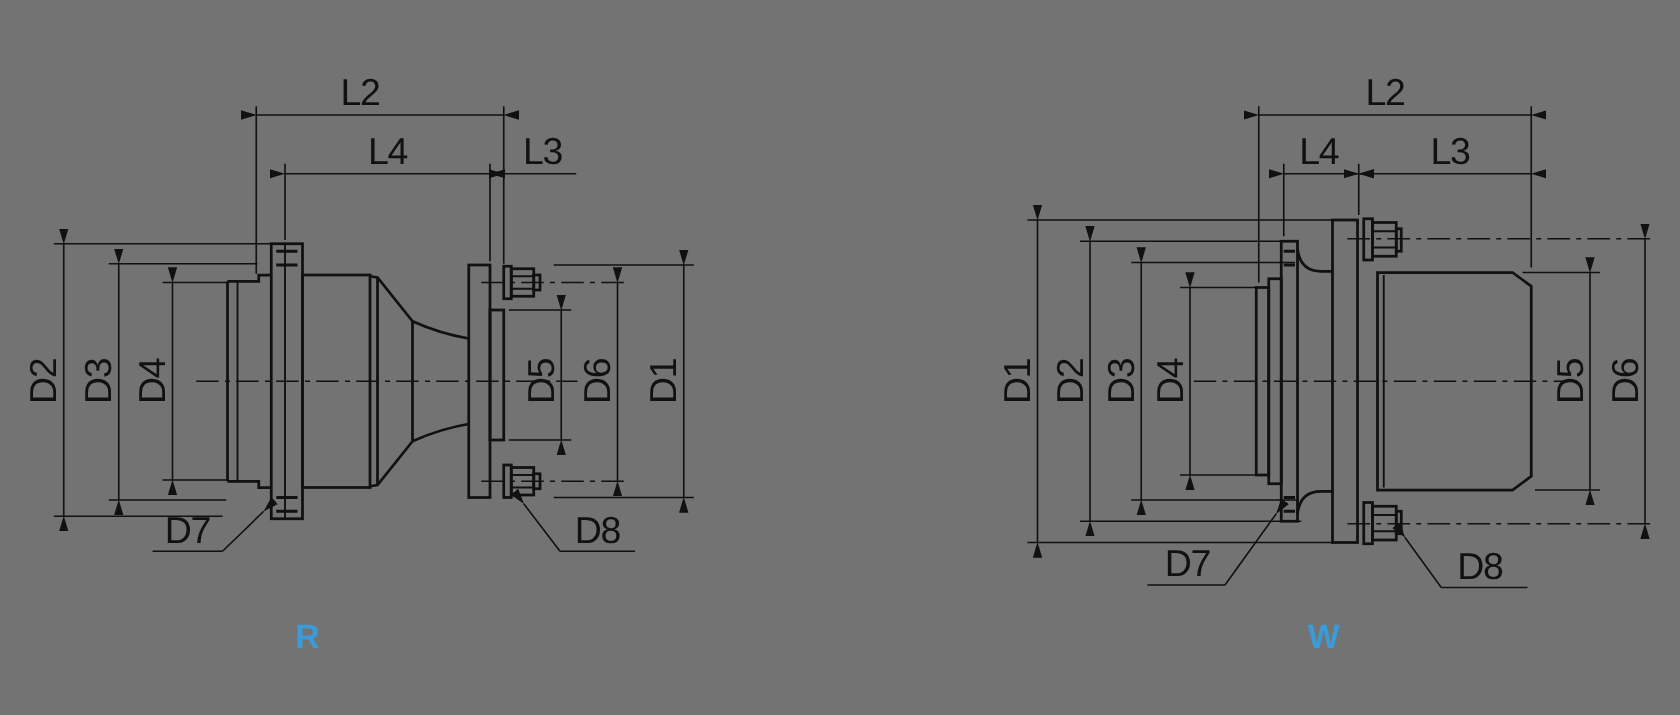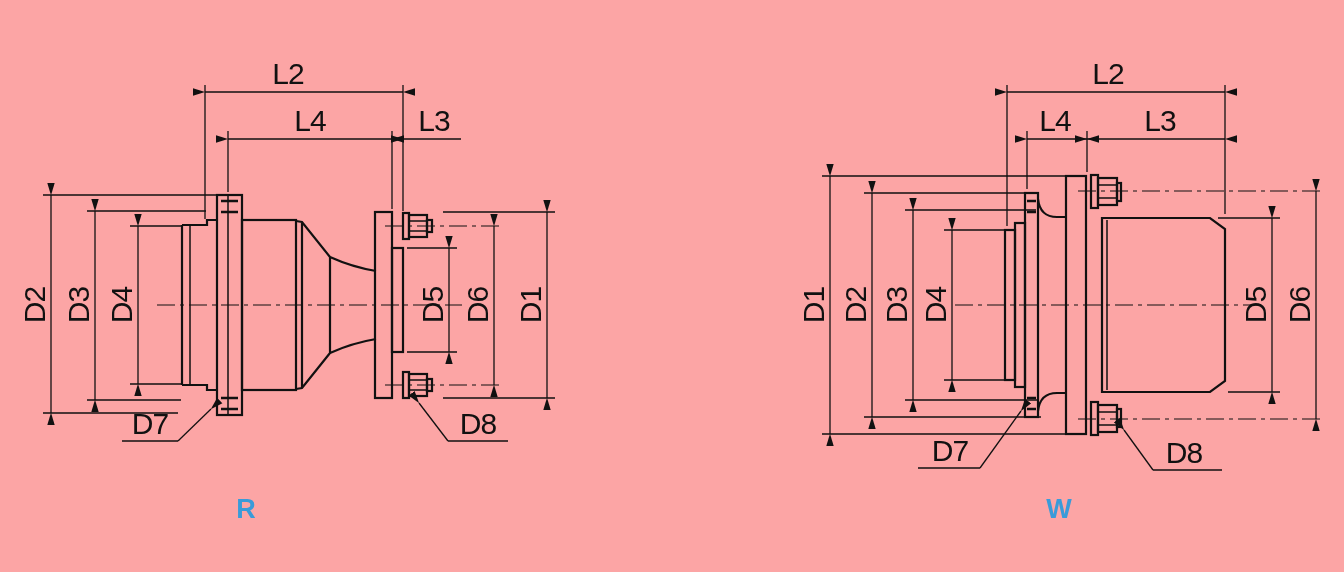--- a/index.html
+++ b/index.html
@@ -1,16 +1,16 @@
 <!DOCTYPE html>
 <html><head>
 <meta charset="utf-8">
 <style>
   html,body { margin:0; padding:0; background:#ffffff; }
-  .stage { position:relative; width:1344px; height:572px; background:#fca5a5; overflow:hidden; }
+  .stage { position:relative; width:1344px; height:572px; background:#737373; overflow:hidden; }
   svg text { font-family:"Liberation Sans", sans-serif; }
   .part   { fill:none; stroke:#111111; stroke-width:2.2; stroke-linejoin:miter; stroke-linecap:butt; }
   .thin   { fill:none; stroke:#111111; stroke-width:1.5; }
   .thread { fill:none; stroke:#111111; stroke-width:2.4; }
   .dim    { fill:none; stroke:#111111; stroke-width:1.3; }
   .chain  { fill:none; stroke:#111111; stroke-width:1.2; stroke-dasharray:18 5 4 5; }
   .lbl    { font-size:30px; fill:#111111; letter-spacing:-1px; }
   .variant{ font-size:27px; font-weight:bold; letter-spacing:0; }
 </style>
 </head>

